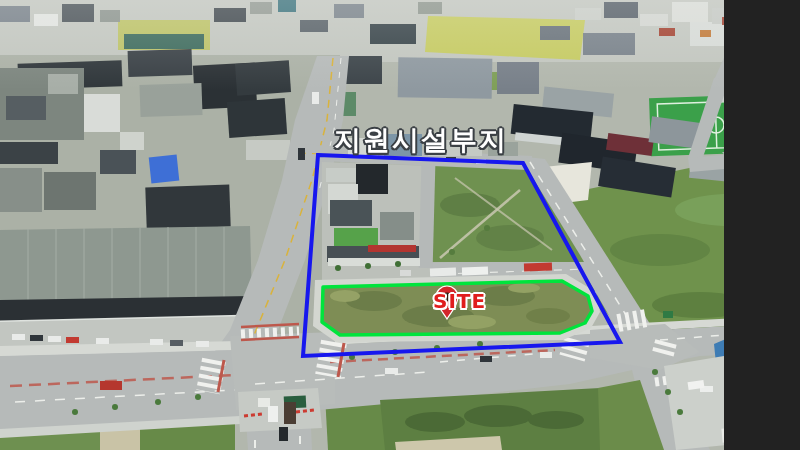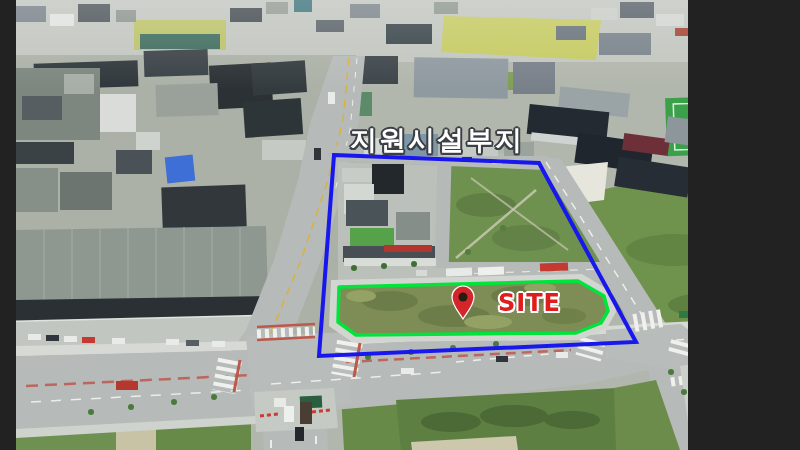--- a/index.html
+++ b/index.html
@@ -1,26 +1,25 @@
 <!DOCTYPE html>
 <html><head>
 <meta charset="utf-8">
 <style>
   html,body{margin:0;padding:0;background:#222;}
   #stage{
-    position:relative;width:672px;height:450px;overflow:hidden;
+    position:relative;width:724px;height:450px;overflow:hidden;
     font-family:"DejaVu Sans","Liberation Sans",sans-serif;
     background:#b2b7ad;
-    margin-left:16px;
   }
   #scene,#annotation-svg{position:absolute;left:0;top:0;width:800px;height:450px;}
   #annotation-svg{pointer-events:none;}
   .map-label{position:absolute;font-weight:800;line-height:1;white-space:nowrap;}
   #district-label{left:334px;top:126px;font-size:27px;letter-spacing:2px;}
-  #site-label{left:482px;top:291px;font-size:24px;letter-spacing:1px;}
+  #site-label{left:433px;top:291px;font-size:20px;letter-spacing:1px;}
 </style>
 </head>
 <body>
 
 <div id="stage">
 
 <svg id="scene" viewBox="0 0 800 450" aria-hidden="true">
   <defs>
     <linearGradient id="haze" x1="0" y1="0" x2="0" y2="1">
       <stop offset="0" stop-color="#ffffff" stop-opacity="0.20"></stop>

